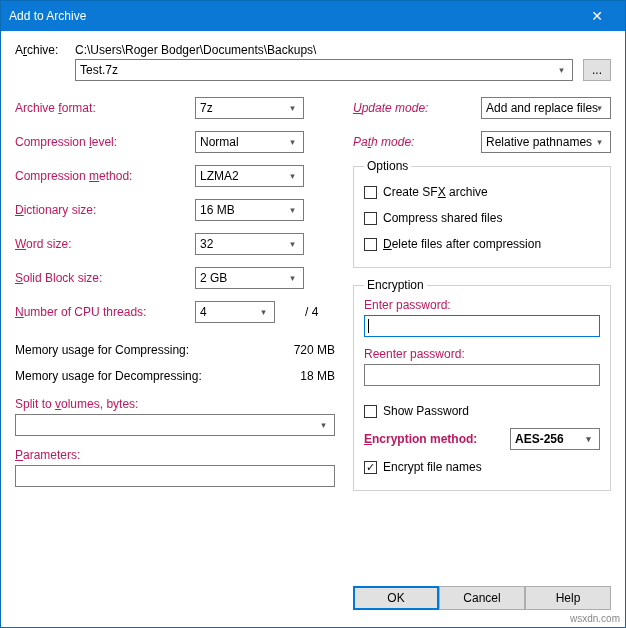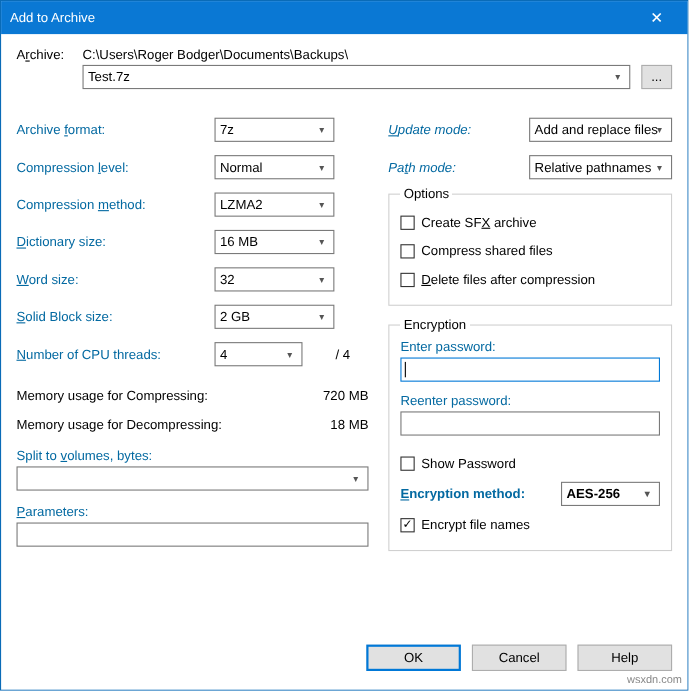--- a/index.html
+++ b/index.html
@@ -2,25 +2,25 @@
 <html><head>
 <meta charset="utf-8">
 <style>
   * { box-sizing: border-box; font-family: "Segoe UI", Tahoma, sans-serif; font-size: 12px; }
   body { margin: 0; background: #fff; }
   .window { width: 626px; height: 628px; border: 1px solid #0a6bb7; display: flex; flex-direction: column; }
   .titlebar { height: 30px; background: #0a78d4; color: #fff; display: flex; align-items: center; padding: 0 8px; }
   .titlebar .title { flex: 1; font-size: 12px; }
   .titlebar .close { width: 40px; height: 30px; display: flex; align-items: center; justify-content: center; color: #fff; font-size: 14px; }
   .client { flex: 1; padding: 12px 14px 8px 14px; position: relative; }
-  .btnbar { height: 48px; display: flex; align-items: center; justify-content: flex-end; gap: 10px; padding: 0 14px 10px 14px; }
+  .btnbar { height: 48px; display: flex; align-items: center; justify-content: flex-end; padding: 0 14px 10px 14px; }
   .btn { width: 86px; height: 24px; background: #e1e1e1; border: 1px solid #adadad; text-align: center; line-height: 22px; }
   .btn.default { border: 2px solid #0078d7; line-height: 20px; }
   .row { display: flex; align-items: center; margin-bottom: 5px; }
-  .lbl { color: #0369a1; }
+  .lbl { color: #be185d; }
   .u { text-decoration: underline; }
   .combo, .tinput { border: 1px solid #7a7a7a; background: #fff; height: 22px; display: flex; align-items: center; padding: 0 4px; position: relative; }
   .combo .arrow, .arrowbtn { width: 17px; text-align: center; font-size: 9px; color: #555; position: absolute; right: 2px; top: 50%; transform: translateY(-50%); }
   .tinput input { border: none; outline: none; width: 100%; font-size: 12px; }
   .browse { width: 28px; height: 22px; border: 1px solid #adadad; background: #e1e1e1; text-align: center; line-height: 20px; }
   .cols { display: flex; gap: 18px; margin-top: 10px; }
   .colL { width: 320px; }
   .colR { flex: 1; }
   .frow { display: flex; align-items: center; height: 34px; }
   .frow .lbl { width: 180px; }
@@ -50,21 +50,21 @@
 <body>
 
 <div class="window">
   <div class="titlebar">
     <span class="title">Add to Archive</span>
     <span class="close">✕</span>
   </div>
 
   <div class="client">
 
-    <div class="row" style="align-items:flex-start; margin-bottom:20px;">
+    <div class="row" style="align-items:flex-start; margin-bottom:10px;">
       <div style="width:60px;">
         <span>A</span><span class="u">r</span><span>chive:</span>
       </div>
       <div style="flex:1;">
         <div style="margin-bottom:2px;">C:\Users\Roger Bodger\Documents\Backups\</div>
         <div style="display:flex; gap:10px; align-items:center;">
           <div class="combo" style="flex:1;">
             <span>Test.7z</span>
             <span class="arrow">▾</span>
           </div>

